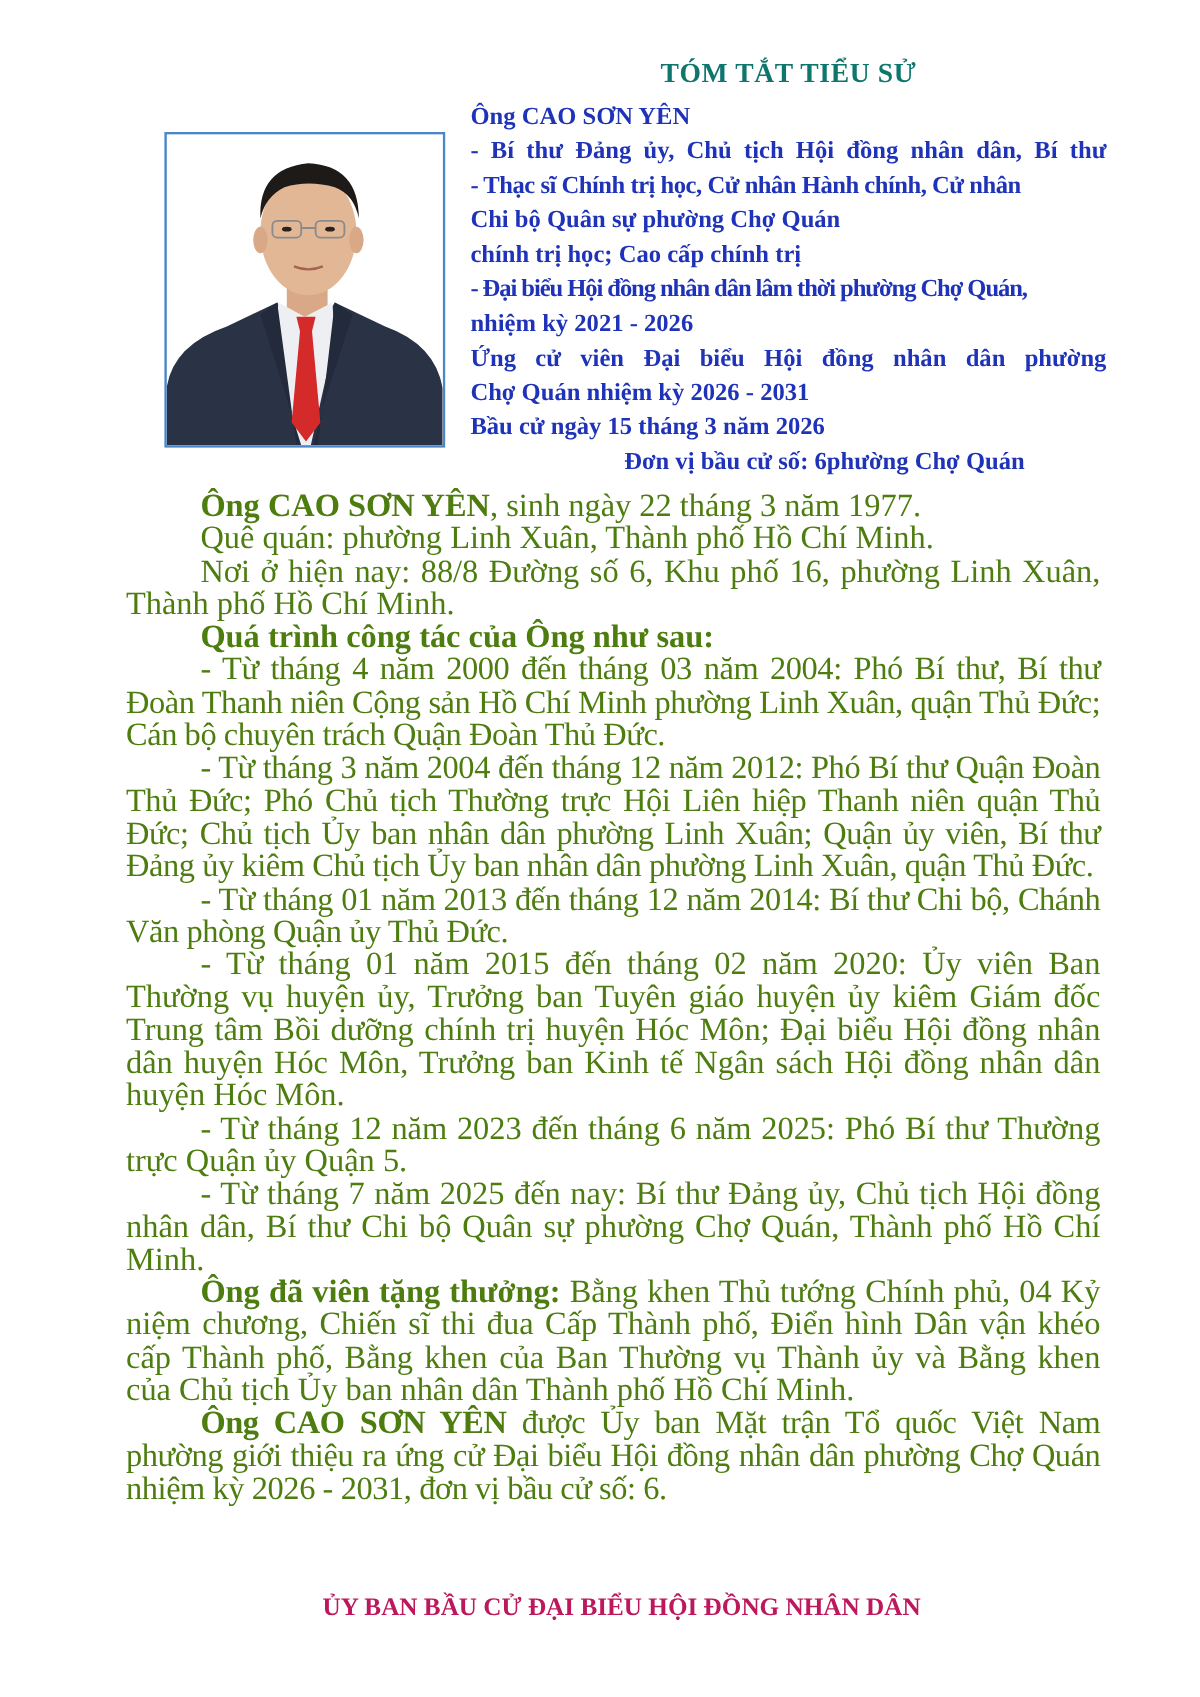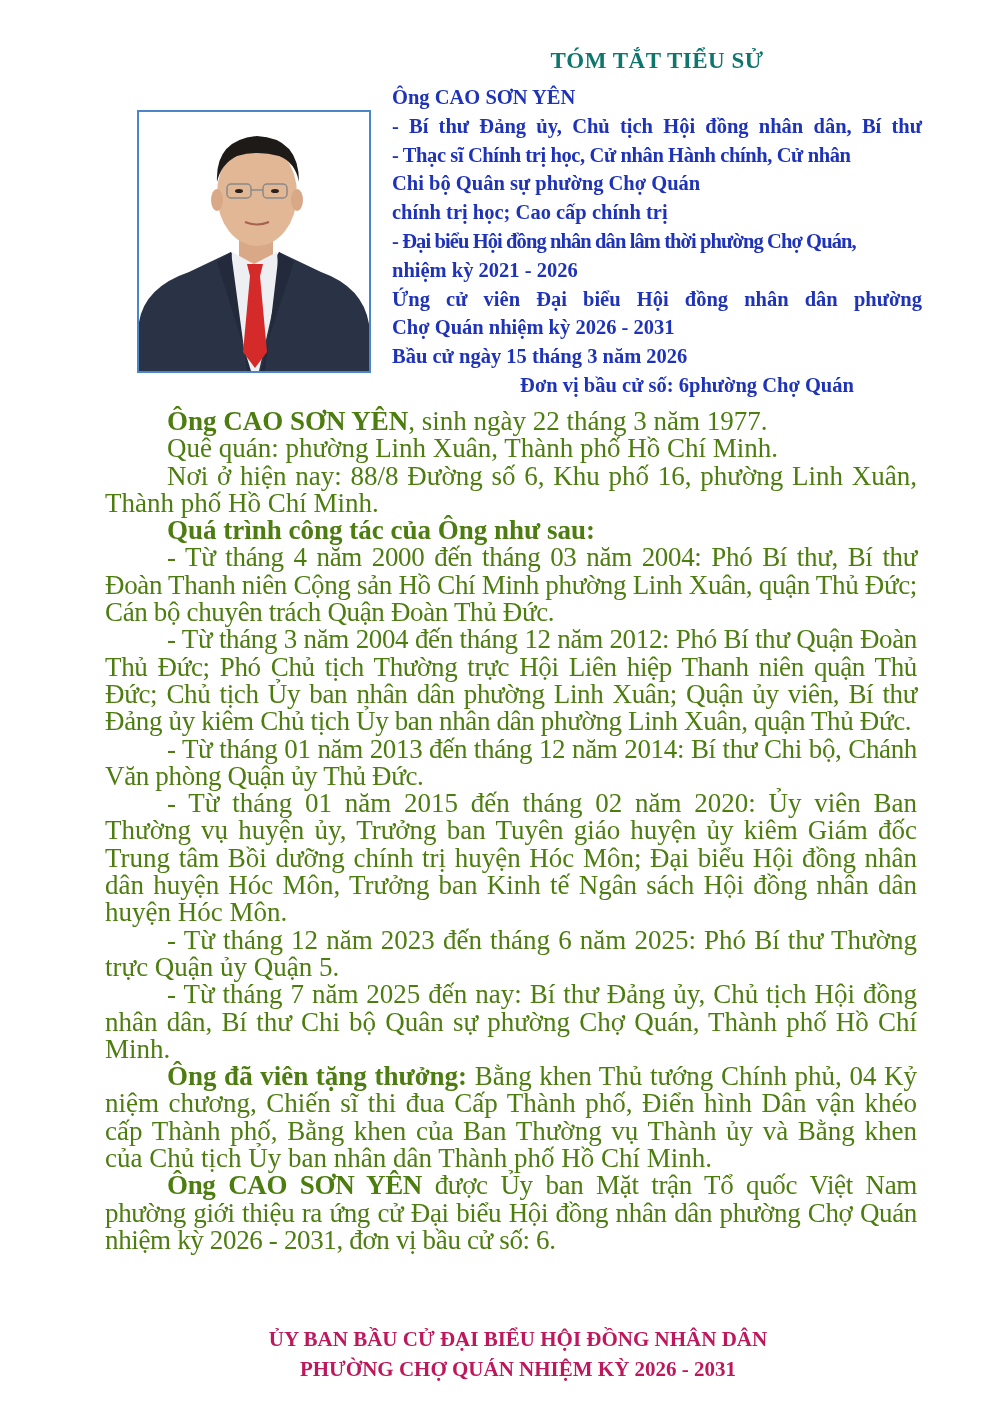--- a/index.html
+++ b/index.html
@@ -90,14 +90,13 @@
   <p class="cond">- Từ tháng 01 năm 2013 đến tháng 12 năm 2014: Bí thư Chi bộ, Chánh Văn phòng Quận ủy Thủ Đức.</p>
   <p>- Từ tháng 01 năm 2015 đến tháng 02 năm 2020: Ủy viên Ban Thường vụ huyện ủy, Trưởng ban Tuyên giáo huyện ủy kiêm Giám đốc Trung tâm Bồi dưỡng chính trị huyện Hóc Môn; Đại biểu Hội đồng nhân dân huyện Hóc Môn, Trưởng ban Kinh tế Ngân sách Hội đồng nhân dân huyện Hóc Môn.</p>
   <p>- Từ tháng 12 năm 2023 đến tháng 6 năm 2025: Phó Bí thư Thường trực Quận ủy Quận 5.</p>
   <p>- Từ tháng 7 năm 2025 đến nay: Bí thư Đảng ủy, Chủ tịch Hội đồng nhân dân, Bí thư Chi bộ Quân sự phường Chợ Quán, Thành phố Hồ Chí Minh.</p>
   <p><b>Ông đã viên tặng thưởng:</b><span> Bằng khen Thủ tướng Chính phủ, 04 Kỷ niệm chương, Chiến sĩ thi đua Cấp Thành phố, Điển hình Dân vận khéo cấp Thành phố, Bằng khen của Ban Thường vụ Thành ủy và Bằng khen của Chủ tịch Ủy ban nhân dân Thành phố Hồ Chí Minh.</span></p>
   <p class="cond"><b>Ông CAO SƠN YÊN</b><span> được Ủy ban Mặt trận Tổ quốc Việt Nam phường giới thiệu ra ứng cử Đại biểu Hội đồng nhân dân phường Chợ Quán nhiệm kỳ 2026 - 2031, đơn vị bầu cử số: 6.</span></p>
 </div>
 
 <div class="footer">
   <div>ỦY BAN BẦU CỬ ĐẠI BIỂU HỘI ĐỒNG NHÂN DÂN</div>
-  <div>PHƯỜNG CHỢ QUÁN NHIỆM KỲ 2026 - 2031</div>
 </div>
 
 </body></html>

